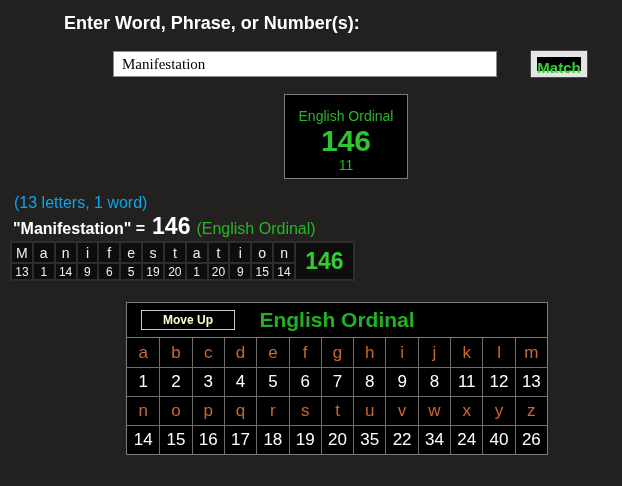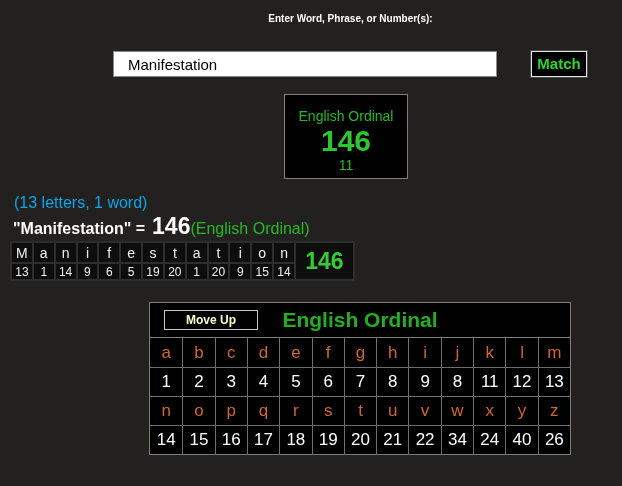--- a/index.html
+++ b/index.html
@@ -1,42 +1,42 @@
 <!DOCTYPE html>
 <html><head>
 <meta charset="utf-8">
 <style>
   html,body{margin:0;padding:0}
   body{width:622px;height:486px;background:#232120;font-family:"Liberation Sans",sans-serif;position:relative;overflow:hidden}
 
-  .page-title{position:absolute;left:78px;top:13px;width:545px;text-align:center;color:#ffffff;font-weight:bold;font-size:10px}
+  .page-title{position:absolute;left:64px;top:13px;width:545px;text-align:left;color:#ffffff;font-weight:bold;font-size:18px}
 
-  .phrase-input{position:absolute;left:113px;top:51px;width:384px;height:26px;box-sizing:border-box;background:#ffffff;border:1px solid #8a8a8a;color:#000;font-size:15px;padding:0 14px;font-family:Liberation Sans, sans-serif}
+  .phrase-input{position:absolute;left:113px;top:51px;width:384px;height:26px;box-sizing:border-box;background:#ffffff;border:1px solid #8a8a8a;color:#000;font-size:15px;padding:0 8px;font-family:Liberation Serif, serif}
 
-  .match-btn{position:absolute;left:531px;top:51px;width:56px;height:26px;box-sizing:border-box;background:#000;border:1px solid #e5e5e5;box-shadow:0 0 0 1px #4a4a4a;color:#2fd32f;font-weight:bold;font-size:15px;font-family:"Liberation Sans",sans-serif;cursor:pointer;padding:0;line-height:22px;text-align:center}
+  .match-btn{position:absolute;left:531px;top:51px;width:56px;height:26px;box-sizing:border-box;background:#000;border:6px solid #e5e5e5;box-shadow:0 0 0 1px #4a4a4a;color:#2fd32f;font-weight:bold;font-size:15px;font-family:"Liberation Sans",sans-serif;cursor:pointer;padding:0;line-height:22px;text-align:center}
 
   .result-box{position:absolute;left:284px;top:94px;width:124px;height:85px;box-sizing:border-box;background:#000;border:1px solid #7d7d7d;text-align:center;cursor:pointer}
   .rb-cipher{margin-top:13px;font-size:14px;color:#25b825}
   .rb-value{font-size:30px;font-weight:bold;line-height:33px;color:#2fc52f}
   .rb-secondary{font-size:14px;color:#25b825}
 
   .letters-info{position:absolute;left:14px;top:194px;color:#0ea5e9;font-size:16px}
 
   .equation{position:absolute;left:13px;top:213px;display:flex;align-items:baseline;color:#fff;white-space:nowrap}
   .eq-phrase{font-size:16px;font-weight:bold}
   .eq-value{font-size:23px;font-weight:bold;margin-left:7px}
-  .eq-cipher{font-size:16px;color:#25b825;}
+  .eq-cipher{font-size:16px;color:#25b825;margin-left:6px}
 
   .strip{position:absolute;left:10px;top:241px;width:345px;height:40px;box-sizing:border-box;background:#2e2e2e;display:flex;gap:2px;padding:2px}
   .strip-col{flex:1;display:flex;flex-direction:column;gap:2px;min-width:0}
   .strip-letter{height:19px;background:#0d0d0d;color:#f0f0f0;font-size:14px;display:flex;align-items:center;justify-content:center}
   .strip-value{height:15px;background:#0d0d0d;color:#f0f0f0;font-size:12px;display:flex;align-items:center;justify-content:center}
   .strip-total{width:57px;background:#0d0d0d;color:#33cc33;font-size:23px;font-weight:bold;display:flex;align-items:center;justify-content:center}
 
-  .chart{position:absolute;left:149px;top:302px;width:422px;box-sizing:border-box;background:#000;border:1px solid #7d7d7d}
+  .chart{position:absolute;left:126px;top:302px;width:422px;box-sizing:border-box;background:#000;border:1px solid #7d7d7d}
   .chart-header{position:relative;height:34px;border-bottom:1px solid #7d7d7d;display:flex;align-items:center;justify-content:center}
   .chart-title{color:#22b022;font-size:21px;font-weight:bold}
   .move-btn{position:absolute;top:7px;height:20px;box-sizing:border-box;background:#000;border:1px solid #c9c9c9;color:#ffffcc;font-weight:bold;font-size:12px;font-family:"Liberation Sans",sans-serif;cursor:pointer;padding:0;text-align:center}
   .move-up{left:14px;width:94px}
   .move-down{right:5px;width:98px}
 
   .grid{display:grid;grid-template-columns:repeat(13,1fr);grid-auto-rows:29px}
   .cell{display:flex;align-items:center;justify-content:center;font-size:17px;border-left:1px solid #6e6e6e;border-top:1px solid #6e6e6e;box-sizing:border-box}
   .cell:nth-child(13n+1){border-left:none}
   .cell:nth-child(-n+13){border-top:none}
@@ -166,20 +166,20 @@
     <div class="cell letter">x</div>
     <div class="cell letter">y</div>
     <div class="cell letter">z</div>
     <div class="cell number">14</div>
     <div class="cell number">15</div>
     <div class="cell number">16</div>
     <div class="cell number">17</div>
     <div class="cell number">18</div>
     <div class="cell number">19</div>
     <div class="cell number">20</div>
-    <div class="cell number">21</div>
+    <div class="cell number">35</div>
     <div class="cell number">22</div>
     <div class="cell number">34</div>
     <div class="cell number">24</div>
     <div class="cell number">40</div>
     <div class="cell number">26</div>
   </div>
 </div>
 
 </body></html>

